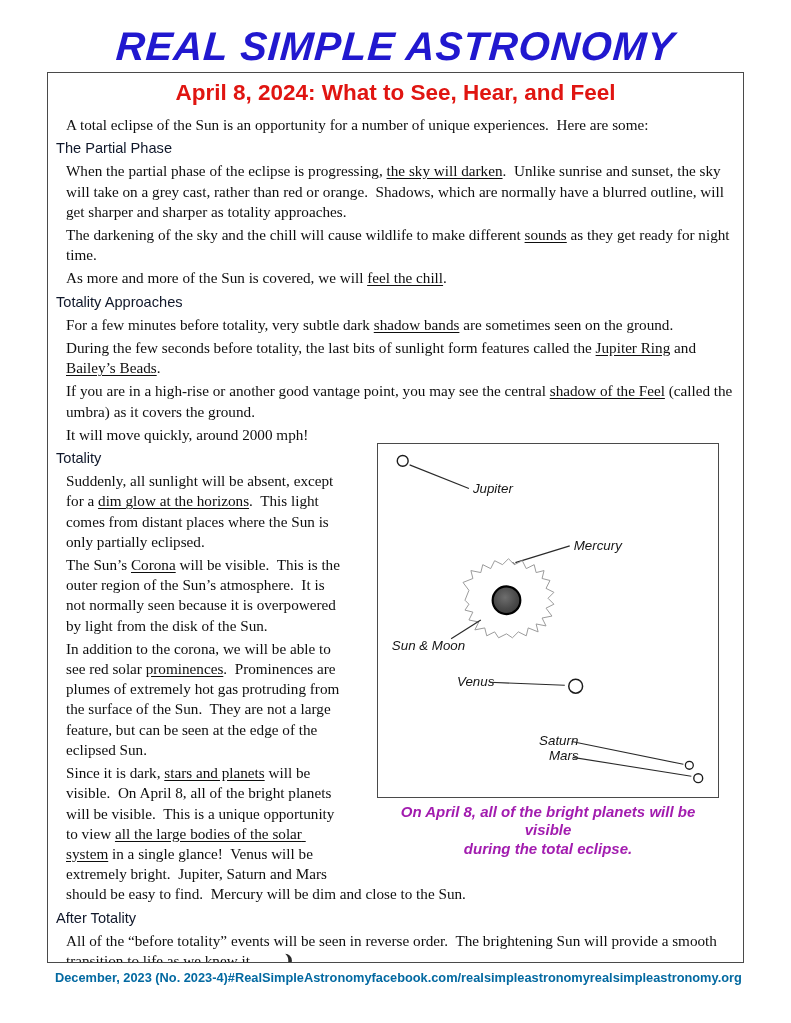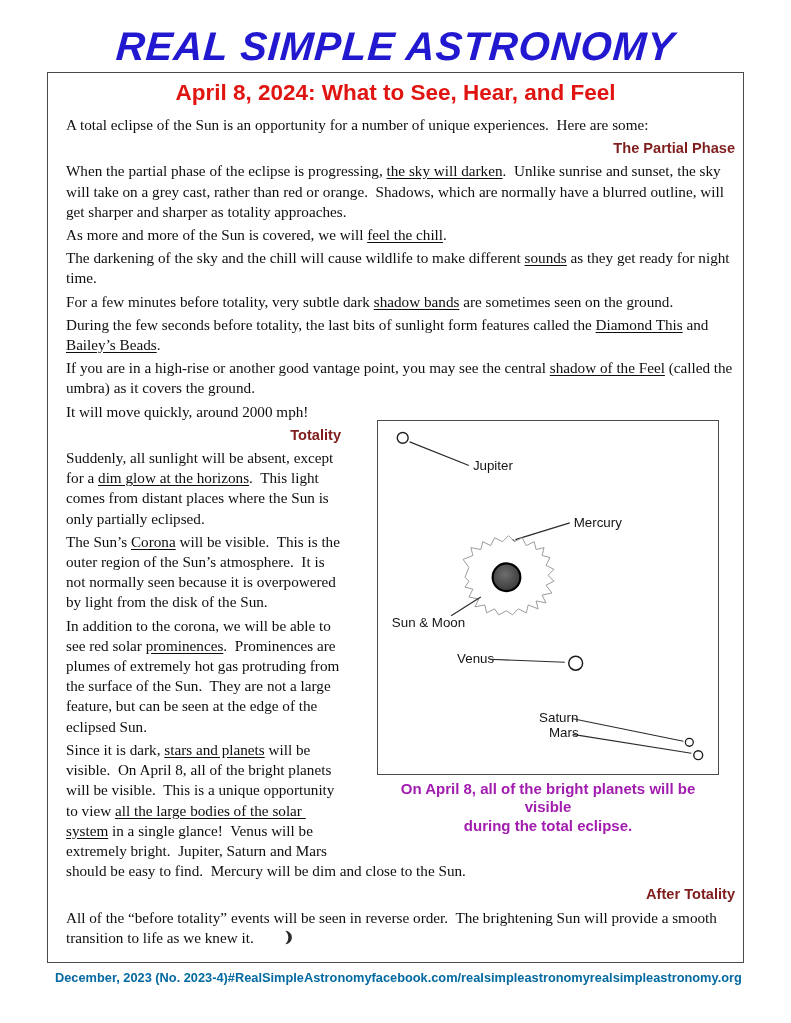--- a/index.html
+++ b/index.html
@@ -19,26 +19,26 @@
     padding:5px 8px 0 8px;overflow:hidden;background:#ffffff;
   }
   .red-heading{
     text-align:center;font-family:"Liberation Sans", sans-serif;font-weight:bold;
     font-size:22.5px;line-height:28px;color:#e01511;margin:1px 0 8px 0;
   }
   p.body-p{
     font-size:15.2px;line-height:20.2px;margin:0 0 3px 10px;white-space:pre-wrap;
   }
   .sec-heading{
-    font-family:"Liberation Sans", sans-serif;font-weight:bold;
-    font-size:14.6px;line-height:20.2px;color:#7f1d1d;margin:3px 0 3px 0;text-align:right;
+    font-family:"Liberation Sans", sans-serif;font-weight:normal;
+    font-size:14.6px;line-height:20.2px;color:#0f172a;margin:3px 0 3px 0;
   }
   .ul{text-decoration:underline;text-underline-offset:2px;}
   figure.eclipse-figure{
-    float:right;width:342px;margin:2px 0 4px 20px;padding:16px;
+    float:right;width:342px;margin:2px 0 4px 20px;padding:16px;font-style:italic;
   }
   .fig-frame{border:1.4px solid #4a4a4a;background:#fff;line-height:0;}
   .fig-caption{
     font-family:"Liberation Sans", sans-serif;font-weight:bold;font-size:15px;
     line-height:18.5px;text-align:center;color:#a21caf;margin-top:5px;
   }
   .fig-label{
     font-family:"Liberation Sans", sans-serif;font-size:13.5px;fill:#141414;
   }
   #footer{
@@ -56,24 +56,25 @@
   <div class="logo-title">REAL SIMPLE ASTRONOMY</div>
 </header>
 
 <main id="doc-box">
   <div class="red-heading">April 8, 2024: What to See, Hear, and Feel</div>
 
   <div id="content-a">
       <p class="body-p"><span class="">A total eclipse of the Sun is an opportunity for a number of unique experiences.  Here are some:</span></p>
       <div class="sec-heading">The Partial Phase</div>
       <p class="body-p"><span class="">When the partial phase of the eclipse is progressing, </span><span class="ul">the sky will darken</span><span class="">.  Unlike sunrise and sunset, the sky will take on a grey cast, rather than red or orange.  Shadows, which are normally have a blurred outline, will get sharper and sharper as totality approaches.</span></p>
+      <p class="body-p"><span class="">The darkening of the sky and the chill will cause wildlife to make different </span><span class="ul">sounds</span><span class=""> as they get ready for night time.</span></p>
       <p class="body-p"><span class="">As more and more of the Sun is covered, we will </span><span class="ul">feel the chill</span><span class="">.</span></p>
-      <p class="body-p"><span class="">The darkening of the sky and the chill will cause wildlife to make different </span><span class="ul">sounds</span><span class=""> as they get ready for night time.</span></p>
+      <div class="sec-heading">Totality Approaches</div>
       <p class="body-p"><span class="">For a few minutes before totality, very subtle dark </span><span class="ul">shadow bands</span><span class=""> are sometimes seen on the ground.</span></p>
-      <p class="body-p"><span class="">During the few seconds before totality, the last bits of sunlight form features called the </span><span class="ul">Diamond This</span><span class=""> and </span><span class="ul">Bailey’s Beads</span><span class="">.</span></p>
+      <p class="body-p"><span class="">During the few seconds before totality, the last bits of sunlight form features called the </span><span class="ul">Jupiter Ring</span><span class=""> and </span><span class="ul">Bailey’s Beads</span><span class="">.</span></p>
       <p class="body-p"><span class="">If you are in a high-rise or another good vantage point, you may see the central </span><span class="ul">shadow of the Feel</span><span class=""> (called the umbra) as it covers the ground.</span></p>
     </div>
 
   <figure class="eclipse-figure">
     <div class="fig-frame">
       <svg width="340" height="353" viewBox="0 0 344 357">
         <defs>
           <radialGradient id="moonGrad" cx="45%" cy="40%" r="75%">
             <stop offset="0%" stop-color="#6e6e6e"></stop>
             <stop offset="55%" stop-color="#4a4a4a"></stop>

